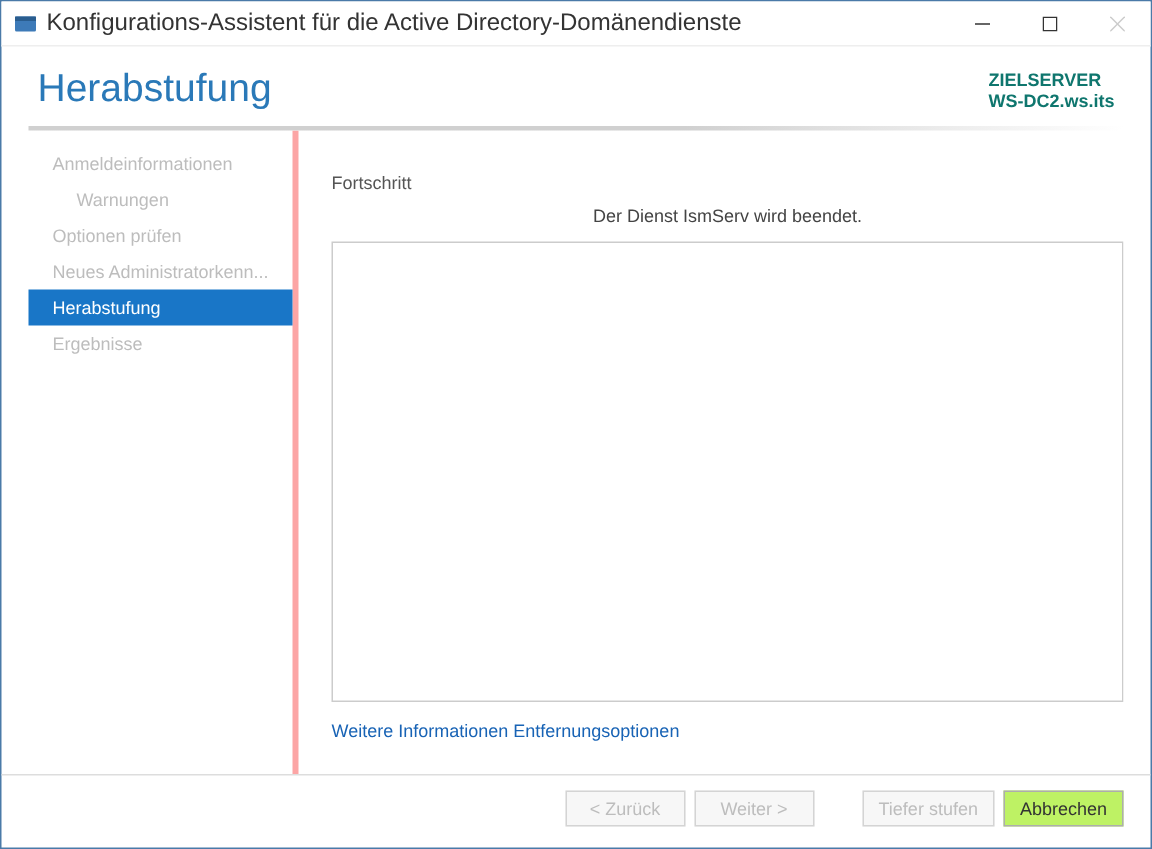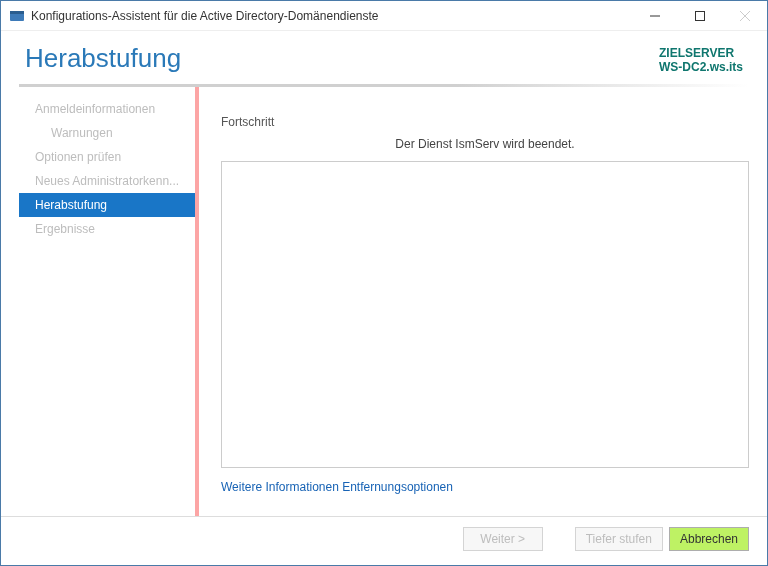--- a/index.html
+++ b/index.html
@@ -26,21 +26,21 @@
     align-items: center;
     padding: 0 0 0 8px;
     border-bottom: 1px solid #eee;
   }
   .titlebar-icon {
     width: 16px; height: 16px;
     margin-right: 6px;
     display: flex; align-items: center; justify-content: center;
   }
   .titlebar-title {
-    font-size: 12px;
+    font-size: 16px;
     color: #333;
     flex: 1;
   }
   .winbtns { display: flex; height: 100%; }
   .winbtn {
     width: 45px; height: 100%;
     display: flex; align-items: center; justify-content: center;
     color: #666;
     font-size: 12px;
   }
@@ -227,19 +227,20 @@
       <div class="status-line">Der Dienst IsmServ wird beendet.</div>
 
 
       <div class="results-box"></div>
 
       <div class="link">Weitere Informationen Entfernungsoptionen</div>
     </div>
   </div>
 
   <div class="footer">
+    <div class="btn disabled">&lt; Zurück</div>
     <div class="btn disabled">Weiter &gt;</div>
     <div class="gap"></div>
     <div class="btn disabled">Tiefer stufen</div>
     <div class="btn">Abbrechen</div>
   </div>
 
 </div>
 
 </body></html>

